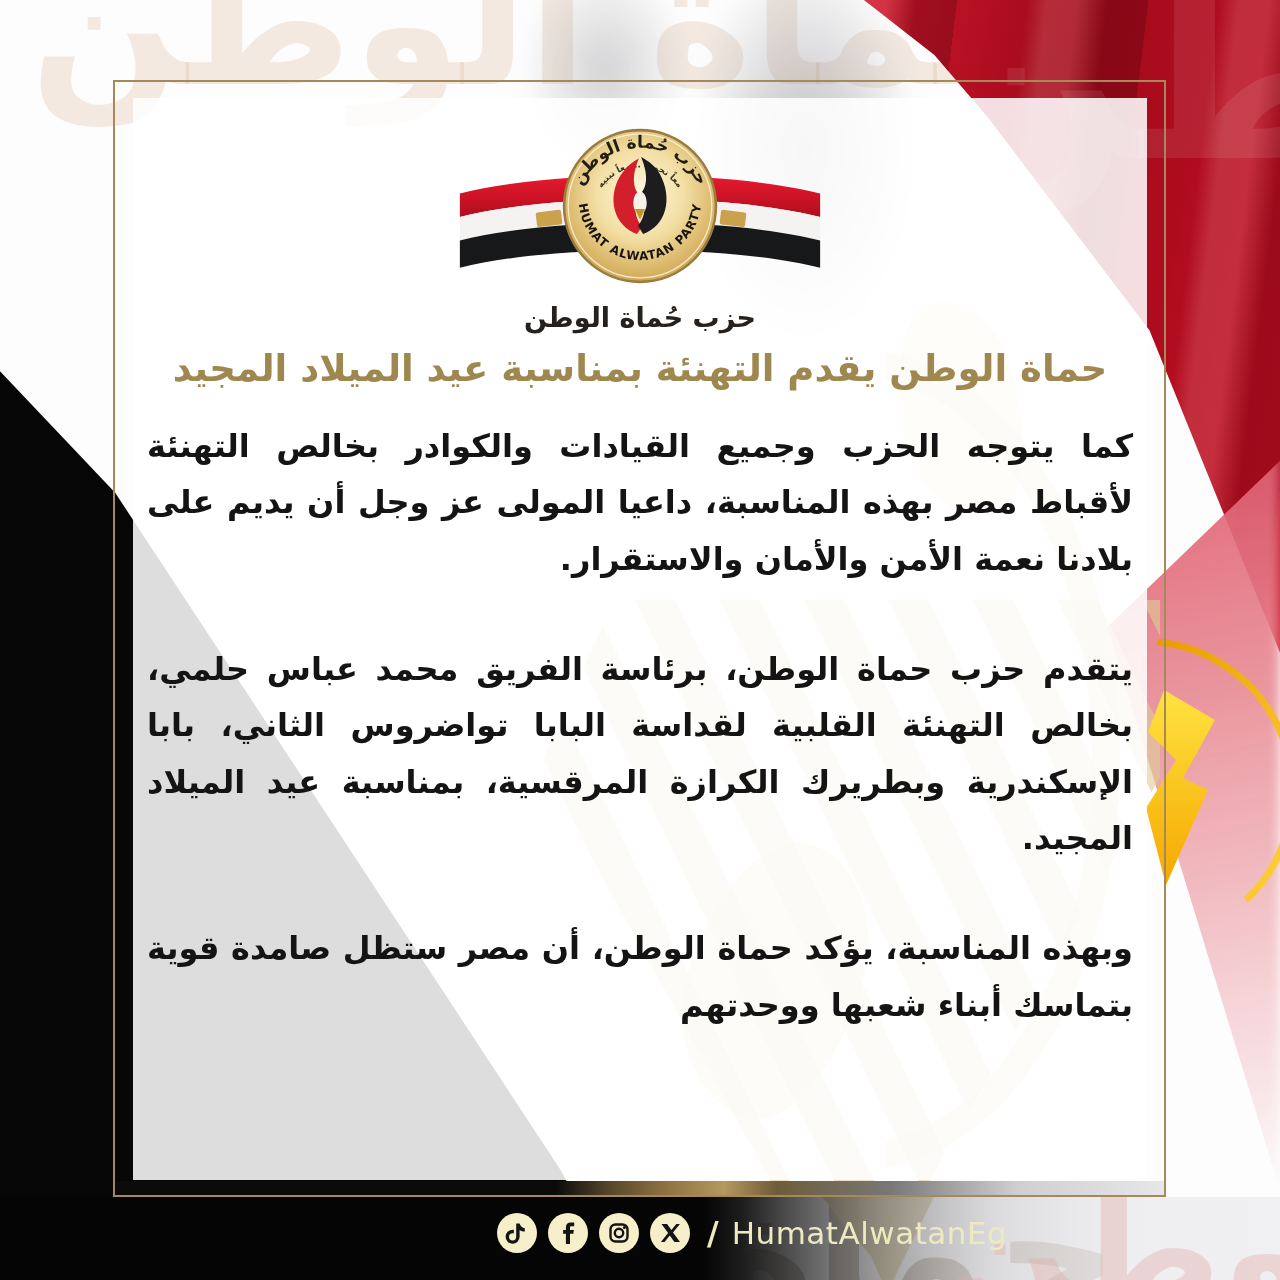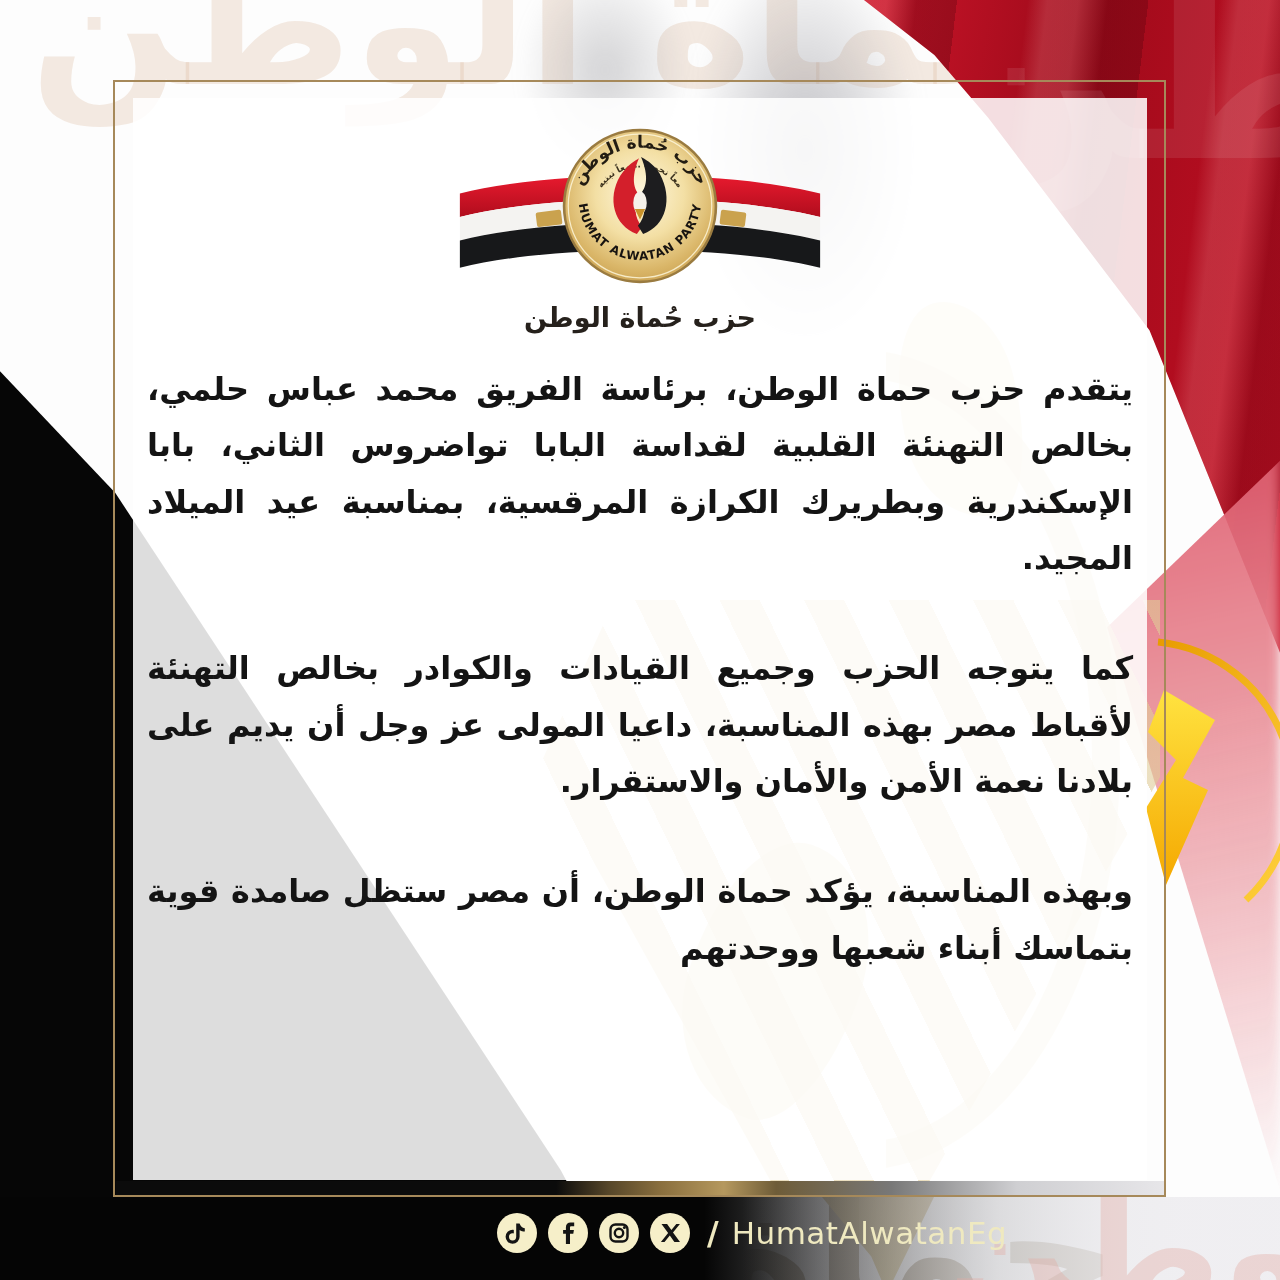--- a/index.html
+++ b/index.html
@@ -161,24 +161,25 @@
           <path d="M70,78 L80,78 L75,88 Z" fill="#c8922b"></path>
         </g>
         <text font-size="11.5" font-weight="bold" fill="#171310" text-anchor="middle" letter-spacing="1">
           <textPath href="#arcBot" startOffset="50%">HUMAT ALWATAN PARTY</textPath>
         </text>
       </svg>
     </div>
 
     <div class="party-name">حزب حُماة الوطن</div>
 
+    <div class="headline">حماة الوطن يقدم التهنئة بمناسبة عيد الميلاد المجيد</div>
 
     <div class="paras">
+      <p>كما يتوجه الحزب وجميع القيادات والكوادر بخالص التهنئة لأقباط مصر بهذه المناسبة، داعيا المولى عز وجل أن يديم على بلادنا نعمة الأمن والأمان والاستقرار.</p>
       <p>يتقدم حزب حماة الوطن، برئاسة الفريق محمد عباس حلمي، بخالص التهنئة القلبية لقداسة البابا تواضروس الثاني، بابا الإسكندرية وبطريرك الكرازة المرقسية، بمناسبة عيد الميلاد المجيد.</p>
-      <p>كما يتوجه الحزب وجميع القيادات والكوادر بخالص التهنئة لأقباط مصر بهذه المناسبة، داعيا المولى عز وجل أن يديم على بلادنا نعمة الأمن والأمان والاستقرار.</p>
       <p>وبهذه المناسبة، يؤكد حماة الوطن، أن مصر ستظل صامدة قوية بتماسك أبناء شعبها ووحدتهم</p>
     </div>
   </div>
 
   <div class="bar">
     <div class="bar-wm">حماة الوطن</div>
     <div class="bar-eagle"></div>
     <div class="bar-black"></div>
     <div class="bar-fade"></div>
     <div class="bar-wm-pink">حماة الوطن</div>

